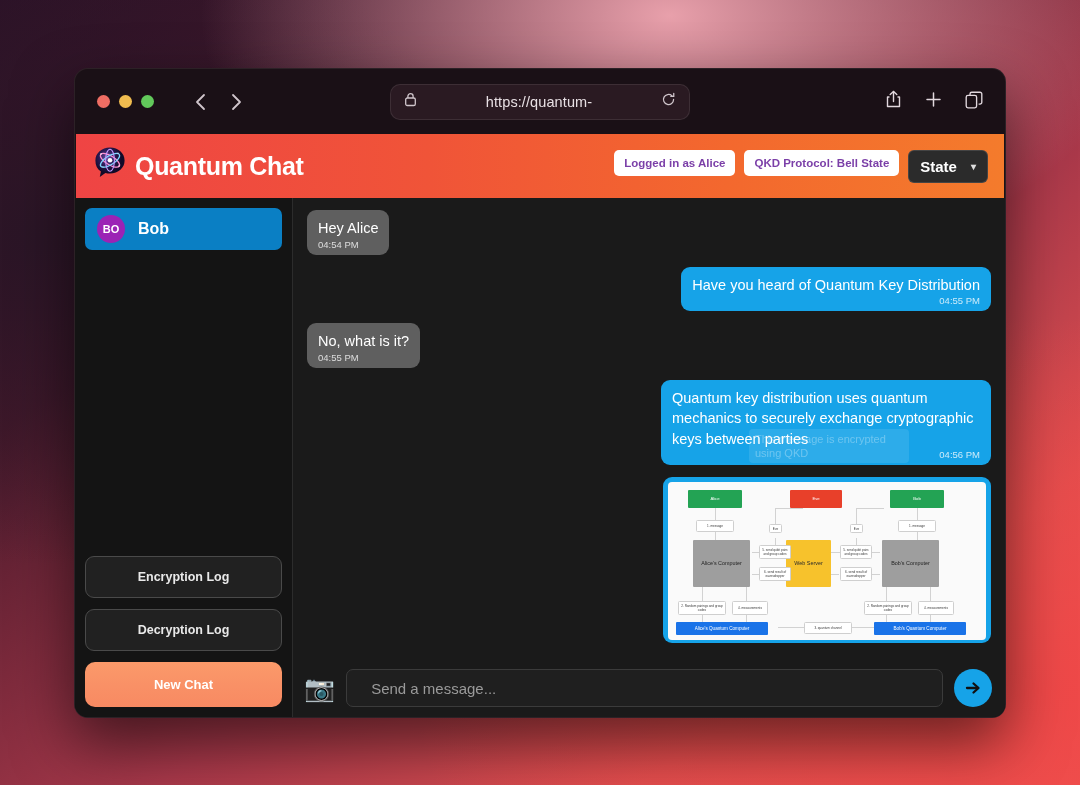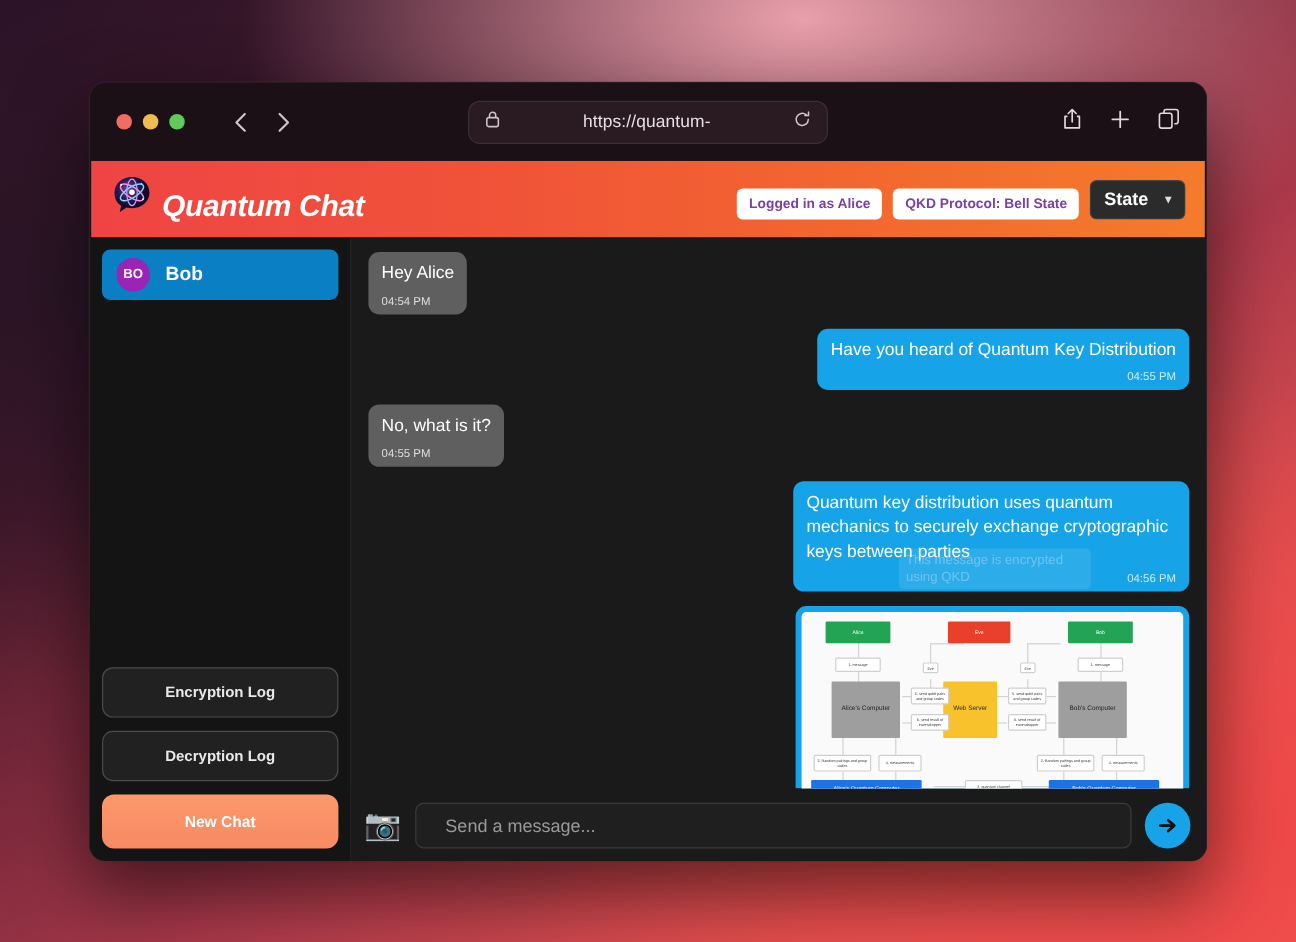--- a/index.html
+++ b/index.html
@@ -91,32 +91,32 @@
 
   
   .app-header {
     height: 64px;
     margin: 0 1px;
     background: linear-gradient(90deg, #ef4444 0%, #f05438 38%, #f3682e 70%, #f47b2c 100%);
     display: flex;
     align-items: center;
     padding: 0 16px 0 18px;
   }
-  .brand { display: flex; align-items: flex-end; gap: 7px; font-style: italic; }
+  .brand { display: flex; align-items: center; gap: 7px; }
   .brand-title {
     color: #fff;
     font-size: 25px;
     font-weight: 700;
     letter-spacing: -.3px;
   }
 
   .header-right {
     margin-left: auto;
     display: flex;
-    align-items: flex-end;
+    align-items: flex-start;
     gap: 9px;
   }
   .badge {
     background: #fff;
     color: #7b3fa8;
     font-size: 11.5px;
     font-weight: 600;
     padding: 7px 10px;
     border-radius: 5px;
     white-space: nowrap;
@@ -224,21 +224,21 @@
   .bubble-text {
     color: #fff;
     font-size: 14.5px;
     line-height: 20.5px;
     font-weight: 400;
   }
   .bubble.in .bubble-text { font-weight: 400; }
   .bubble-time {
     font-size: 9.5px;
     color: rgba(255,255,255,.78);
-    margin-top: 7px;
+    margin-top: 0;
   }
   .bubble.out .bubble-time { text-align: right; }
   .tooltip {
     position: absolute;
     right: 82px;
     bottom: 2px;
     background: rgba(255,255,255,.10);
     color: rgba(255,255,255,.30);
     font-size: 11px;
     line-height: 14px;

